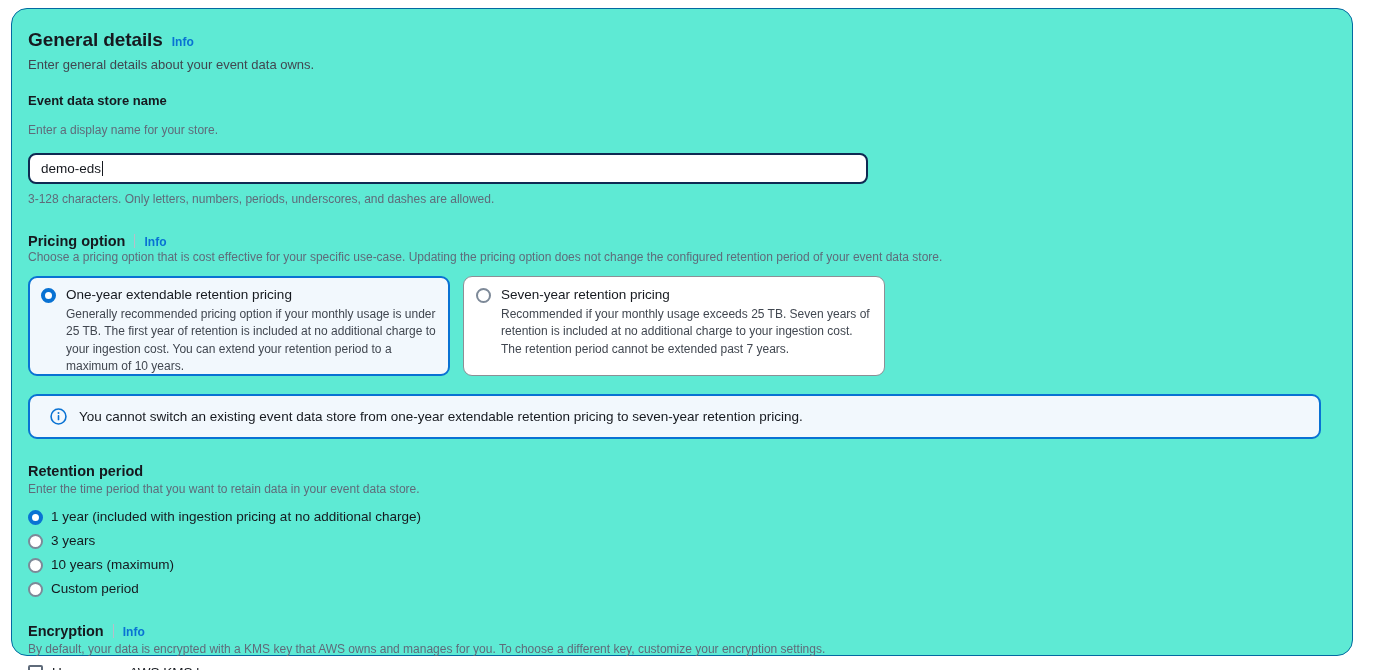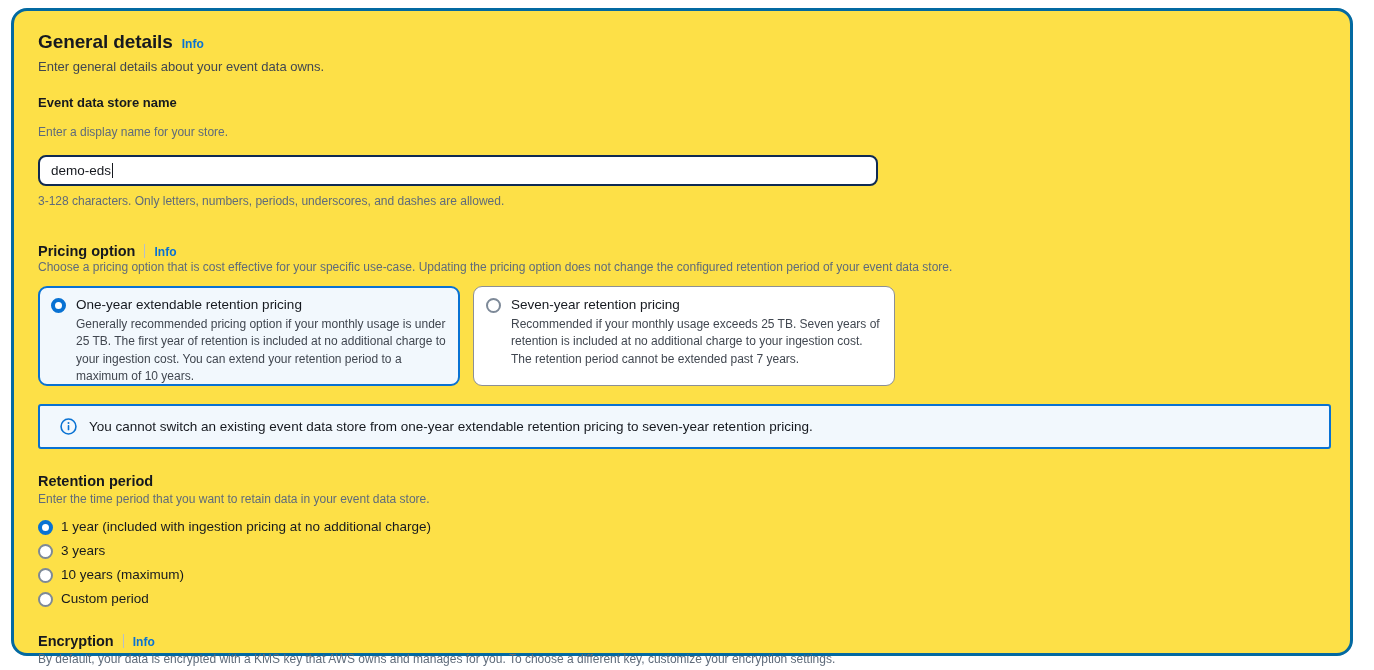--- a/index.html
+++ b/index.html
@@ -12,24 +12,24 @@
   }
   .page {
     position: relative;
     width: 1374px; height: 670px;
     overflow: hidden;
   }
   .panel {
     position: absolute;
     left: 11px; top: 8px;
     width: 1342px; height: 648px;
-    background: #fde047;
-    border: 3px solid #0369a1;
+    background: #5eead4;
+    border: 1px solid #0369a1;
     border-radius: 16px;
-    padding: 20px 24px 0 24px;
+    padding: 20px 24px 0 16px;
   }
   
   .h-row { display: flex; align-items: baseline; }
   .h1 {
     font-size: 19px; font-weight: bold; color: #16191f;
     letter-spacing: -0.1px;
   }
   .h2 {
     font-size: 14.5px; font-weight: bold; color: #16191f;
   }
@@ -68,21 +68,21 @@
     padding: 0 11px;
     font-size: 13.5px; color: #16191f;
   }
   .caret {
     display: inline-block;
     width: 1px; height: 15px;
     background: #16191f;
     margin-left: 1px;
   }
   .constraint { margin-top: 7px; }
-  .sec-pricing { margin-top: 32px; }
+  .sec-pricing { margin-top: 24px; }
   
   .cards { display: flex; gap: 13px; margin-top: 10px; }
   .card {
     width: 422px; height: 100px;
     border-radius: 9px;
     padding: 10px 12px 0 12px;
     display: flex;
     background: #ffffff;
     border: 1px solid #8c8f95;
     cursor: pointer;
@@ -121,21 +121,21 @@
     background: #ffffff;
     flex: 0 0 auto;
     cursor: pointer;
   }
   
   .alert {
     margin-top: 18px;
     width: 1293px; height: 45px;
     background: #f2f8fd;
     border: 2px solid #0972d3;
-    border-radius: 3px;
+    border-radius: 9px;
     display: flex; align-items: center;
     padding: 0 20px;
   }
   .alert-icon { flex: 0 0 auto; display: block; }
   .alert-text {
     margin-left: 12px;
     font-size: 13.5px; color: #16191f;
   }
   
   .sec-retention { margin-top: 24px; }

